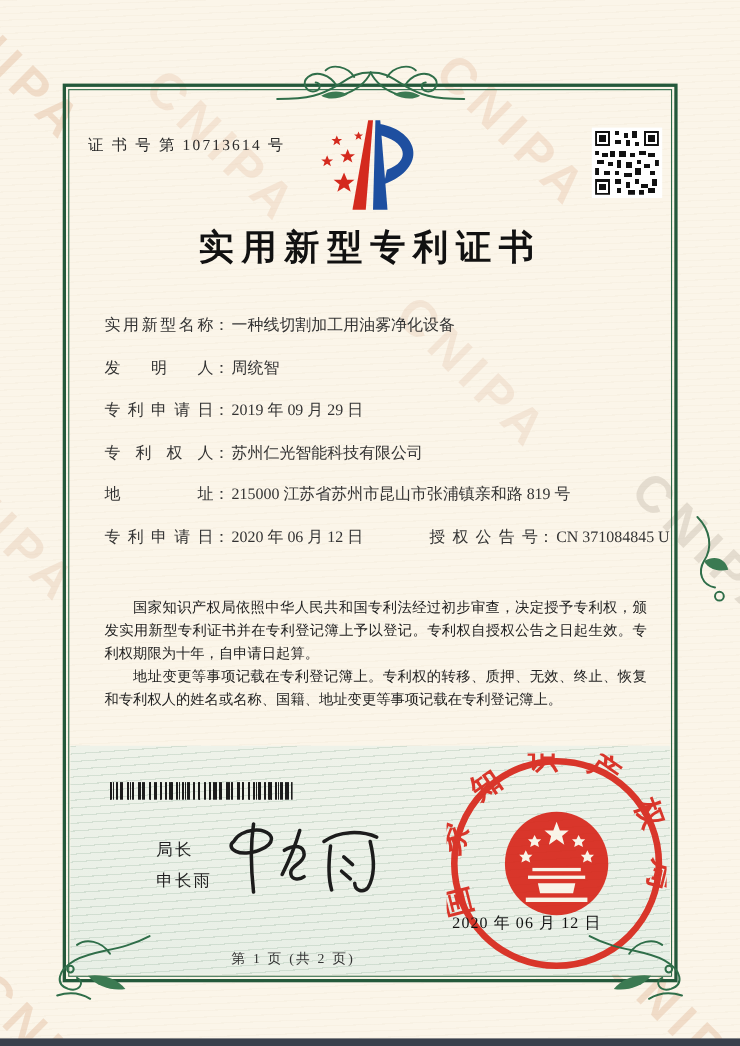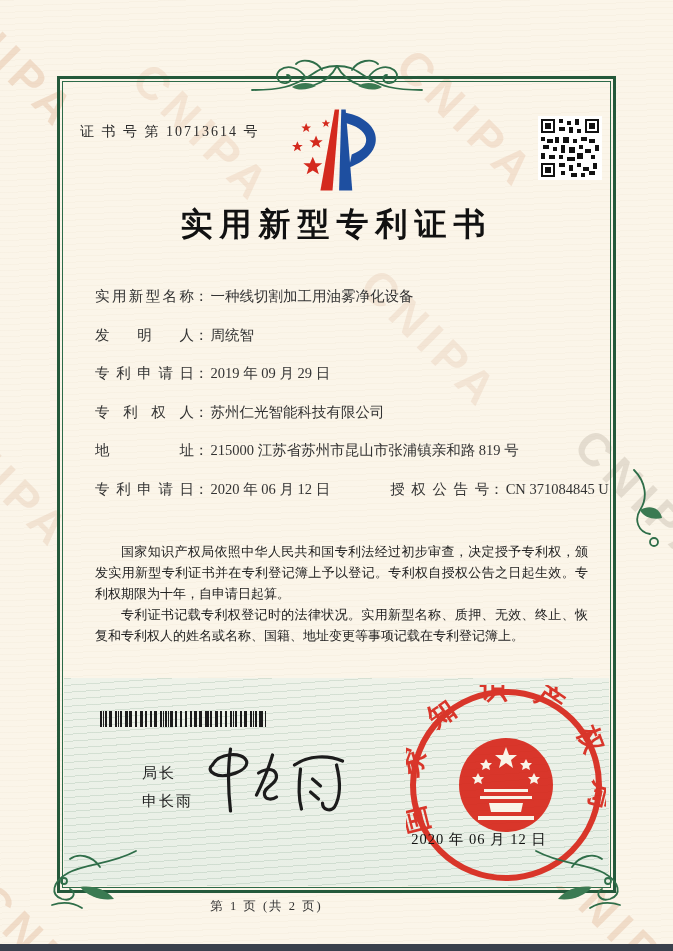--- a/index.html
+++ b/index.html
@@ -53,21 +53,21 @@
       repeating-linear-gradient(90deg,#1c1c1c 0 1px,rgba(0,0,0,0) 1px 9px),
       repeating-linear-gradient(90deg,rgba(0,0,0,0) 0 3px,#1c1c1c 3px 4px,rgba(0,0,0,0) 4px 13px);
   }
   .signer{position:absolute;left:38px;top:680px;font-size:15px;line-height:28px;letter-spacing:2px;color:#222;margin-left:44px;}
   .signature{position:absolute;left:140px;top:666px;}
   .seal{position:absolute;left:346px;top:606px;opacity:.92;}
   .seal-date{
     position:absolute;left:322px;top:754px;width:200px;text-align:center;
     font-size:14.5px;letter-spacing:1px;color:#111;z-index:3;
   }
-  .page-num{position:absolute;left:0;right:140px;top:784px;text-align:center;font-size:12.5px;letter-spacing:2px;color:#333;margin-top:35px;}
+  .page-num{position:absolute;left:0;right:140px;top:784px;text-align:center;font-size:12.5px;letter-spacing:2px;color:#333;}
   .foot-note{
     position:absolute;left:50%;top:901px;transform:translateX(-50%);
     background:#ffffff;padding:7px 22px;font-size:14px;letter-spacing:3px;color:#333;z-index:2;white-space:nowrap;
   }
   .bottom-strip{position:absolute;left:0;right:0;bottom:0;height:7px;background:#39404c;z-index:5;}
   .ornament{position:absolute;z-index:2;pointer-events:none;}
   .orn-top{left:250px;top:55px;}
   .orn-bl{left:40px;top:843px;}
   .orn-br{left:532px;top:843px;}
   .orn-right{left:628px;top:468px;}
@@ -171,21 +171,21 @@
       <div class="row">
         <span class="lbl">地址</span><span class="colon">：</span><span>215000 江苏省苏州市昆山市张浦镇亲和路 819 号</span>
       </div>
       <div class="row">
         <span class="lbl">专利申请日</span><span class="colon">：</span><span>2020 年 06 月 12 日</span><span class="lbl lbl2">授权公告号</span><span class="colon">：</span><span>CN 371084845 U</span>
       </div>
     </div>
 
     <div class="body-text">
       <p>国家知识产权局依照中华人民共和国专利法经过初步审查，决定授予专利权，颁发实用新型专利证书并在专利登记簿上予以登记。专利权自授权公告之日起生效。专利权期限为十年，自申请日起算。</p>
-      <p>专利证书记载专利权登记时的法律状况。实用新型名称、质押、无效、终止、恢复和专利权人的姓名或名称、国籍、地址变更等事项记载在专利登记簿上。</p>
+      <p>地址变更等事项记载在专利登记簿上。专利权的转移、质押、无效、终止、恢复和专利权人的姓名或名称、国籍、地址变更等事项记载在专利登记簿上。</p>
     </div>
 
     <div class="barcode"></div>
 
     <div class="signer">
       <div>局长</div>
       <div>申长雨</div>
     </div>
 
     <svg class="signature" width="155" height="70" viewBox="0 0 150 70">

